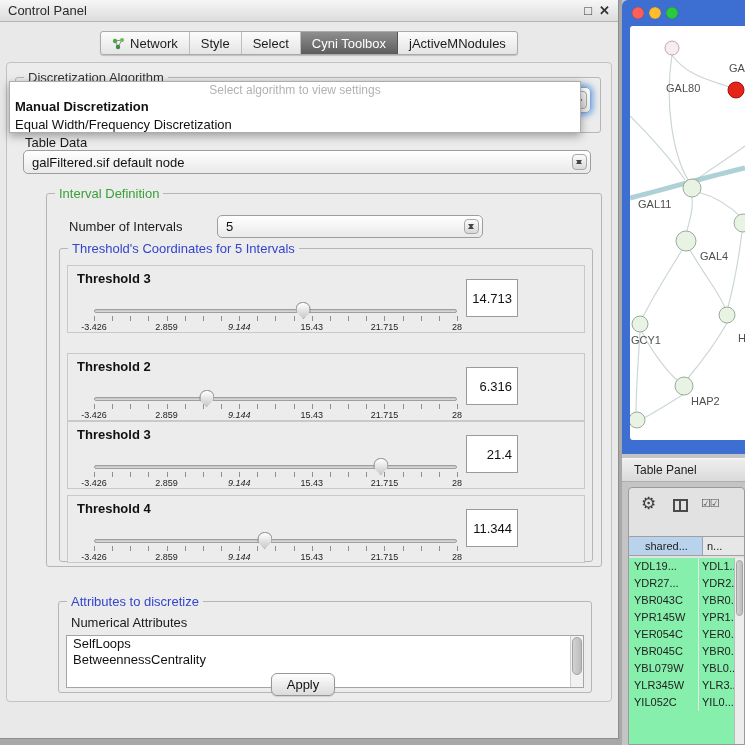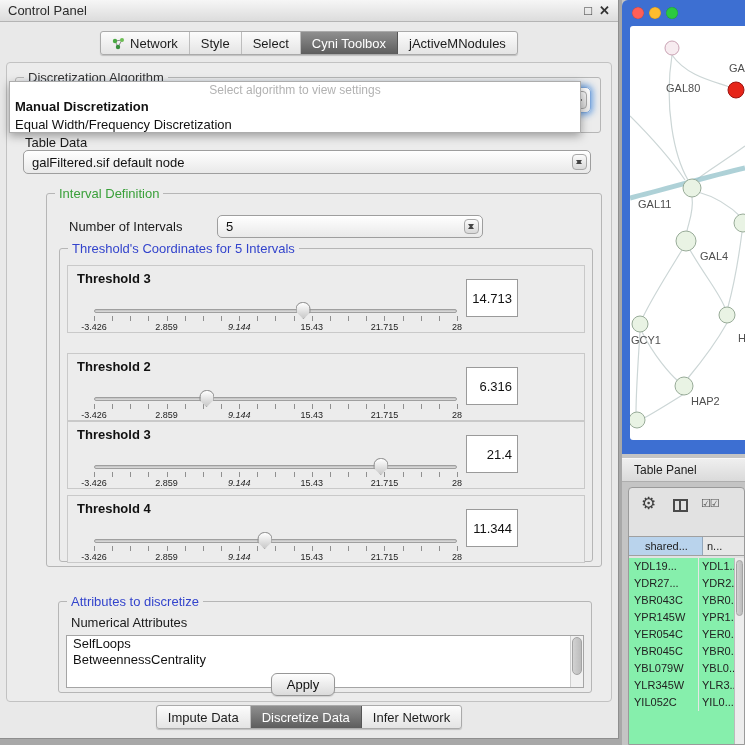--- a/index.html
+++ b/index.html
@@ -301,33 +301,20 @@
           <div class="vthumb"></div>
         </div>
       </div>
     </div>
 
     <div class="applybtn">
       <span>Apply</span>
     </div>
   </div>
 
-  <div class="tabbar bottom">
-    <div class="tabs">
-      <div class="tab">
-        <span>Impute Data</span>
-      </div>
-      <div class="tab selected">
-        <span>Discretize Data</span>
-      </div>
-      <div class="tab">
-        <span>Infer Network</span>
-      </div>
-    </div>
-  </div>
 </div>
 
 <div class="dock">
 
   <div class="net-window">
     <div class="light red"></div>
     <div class="light yellow"></div>
     <div class="light green"></div>
 
     <div class="netcanvas">

